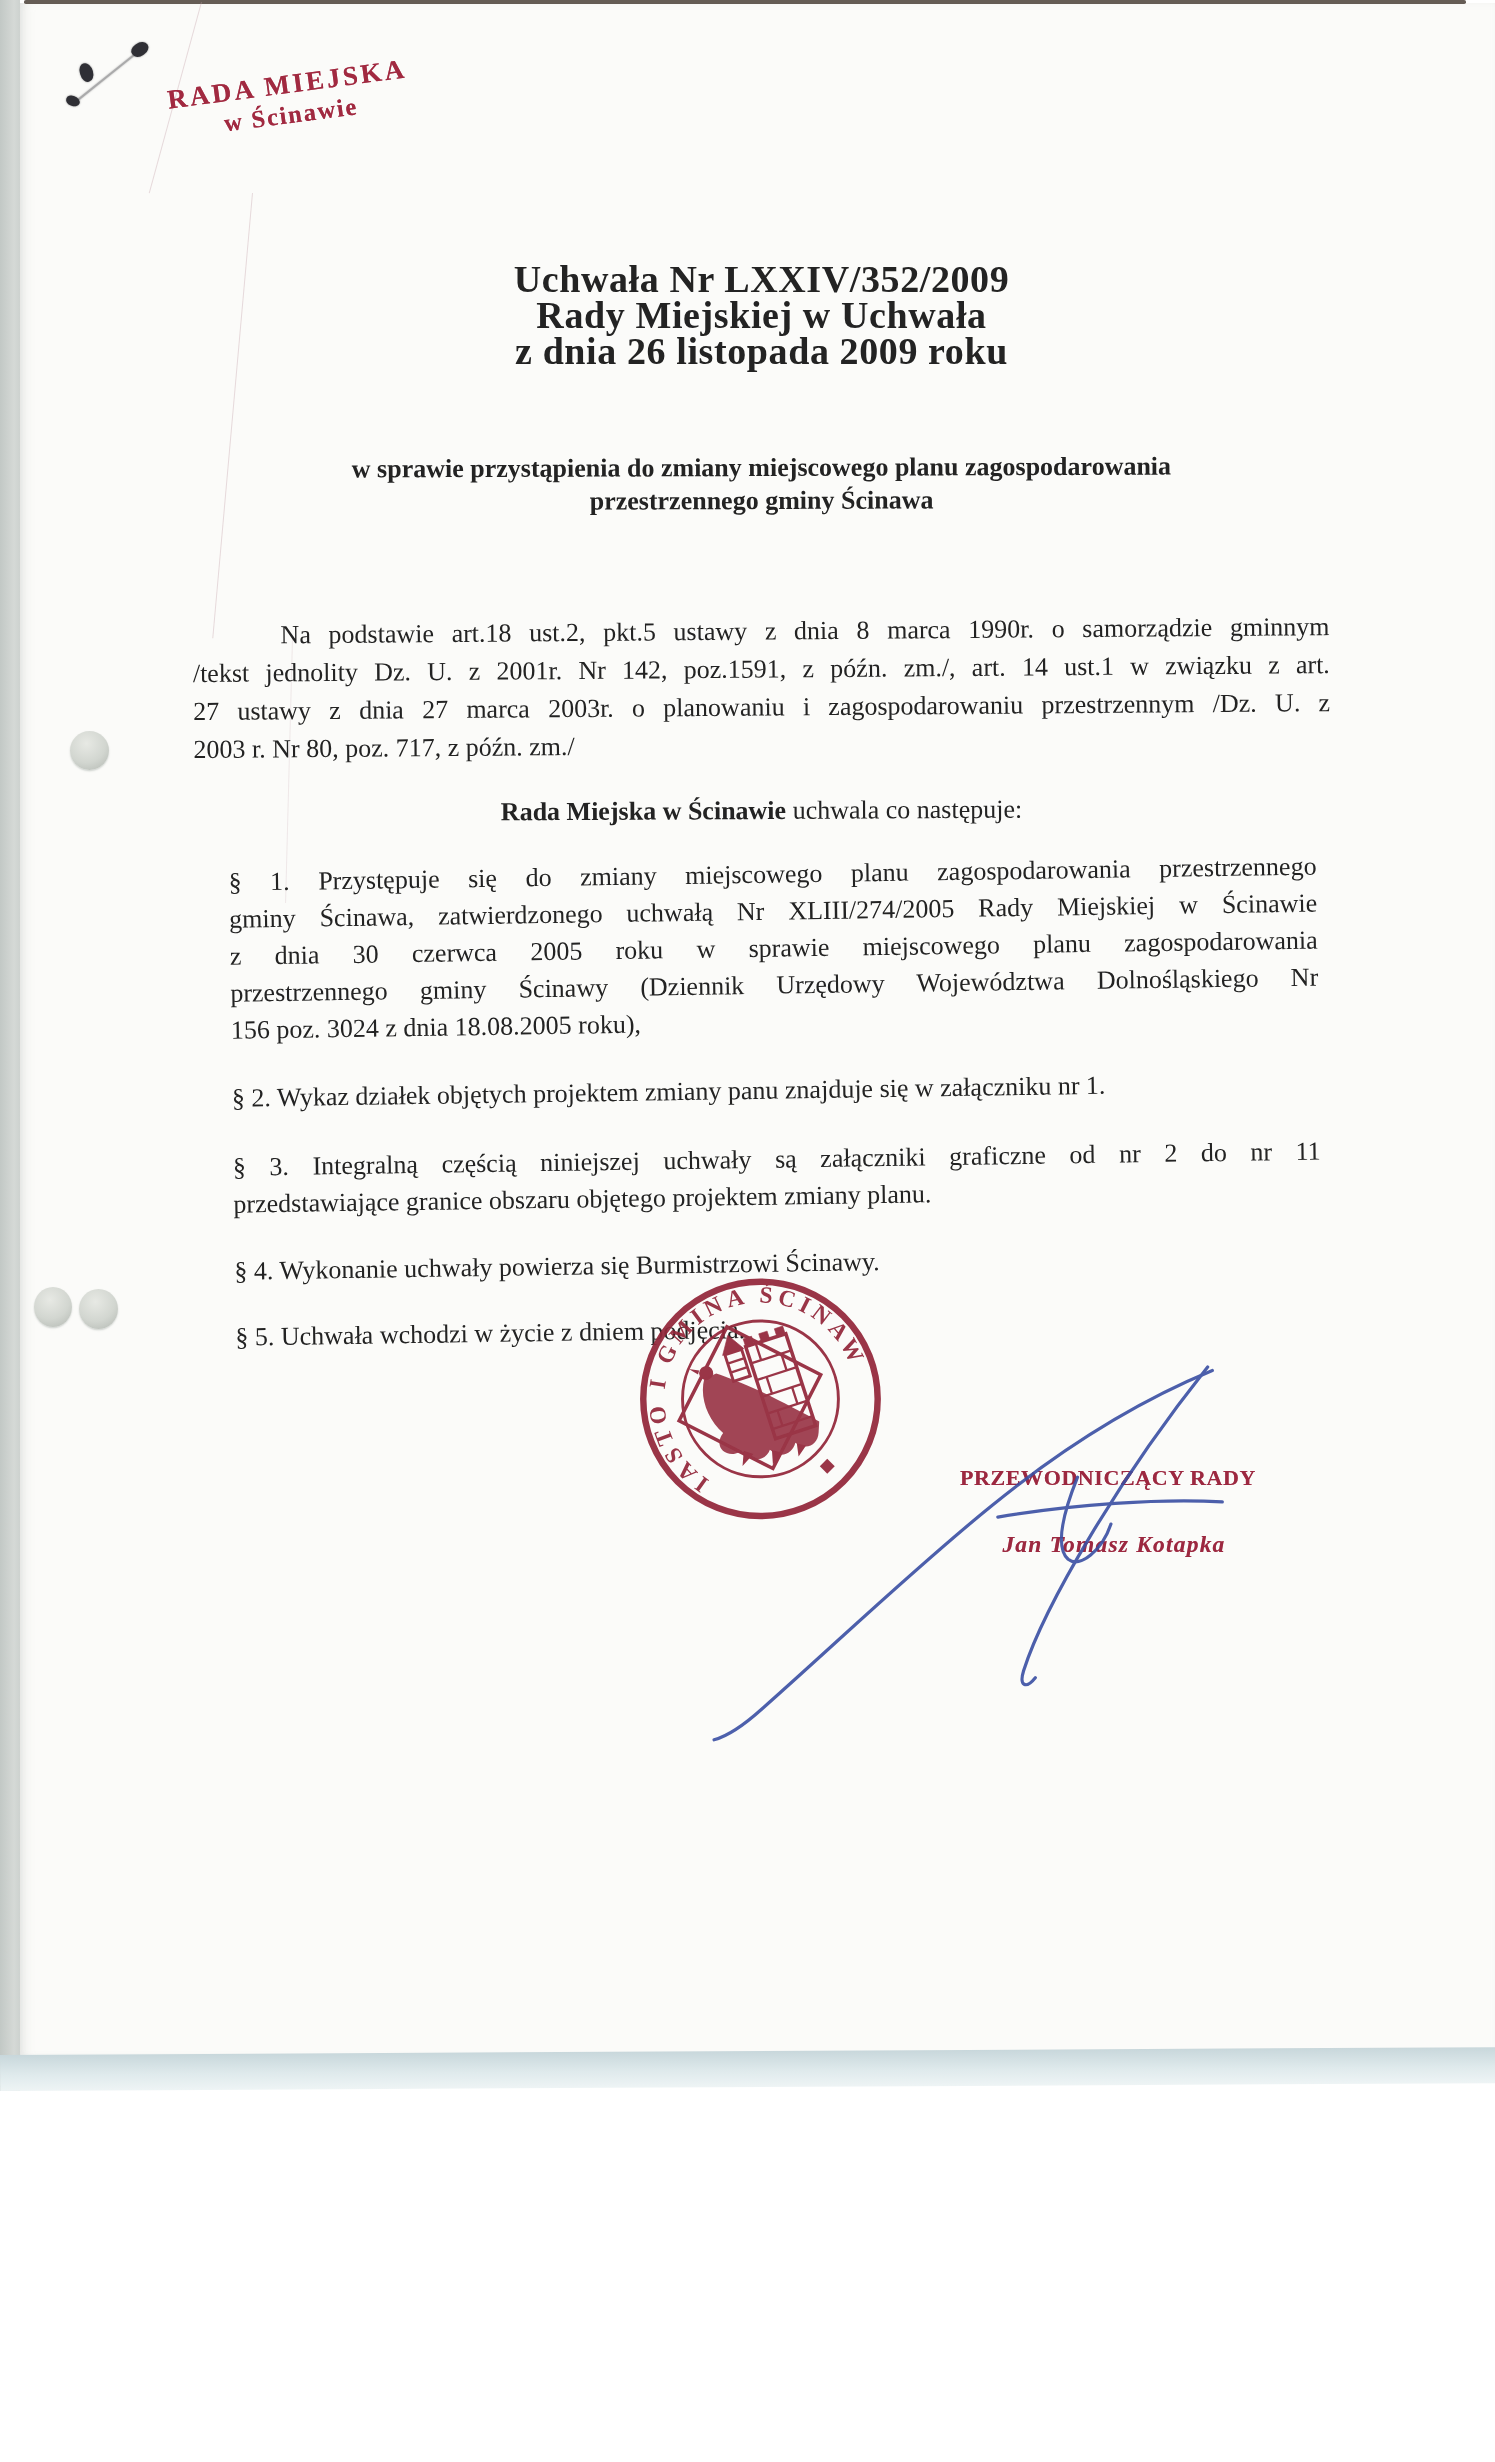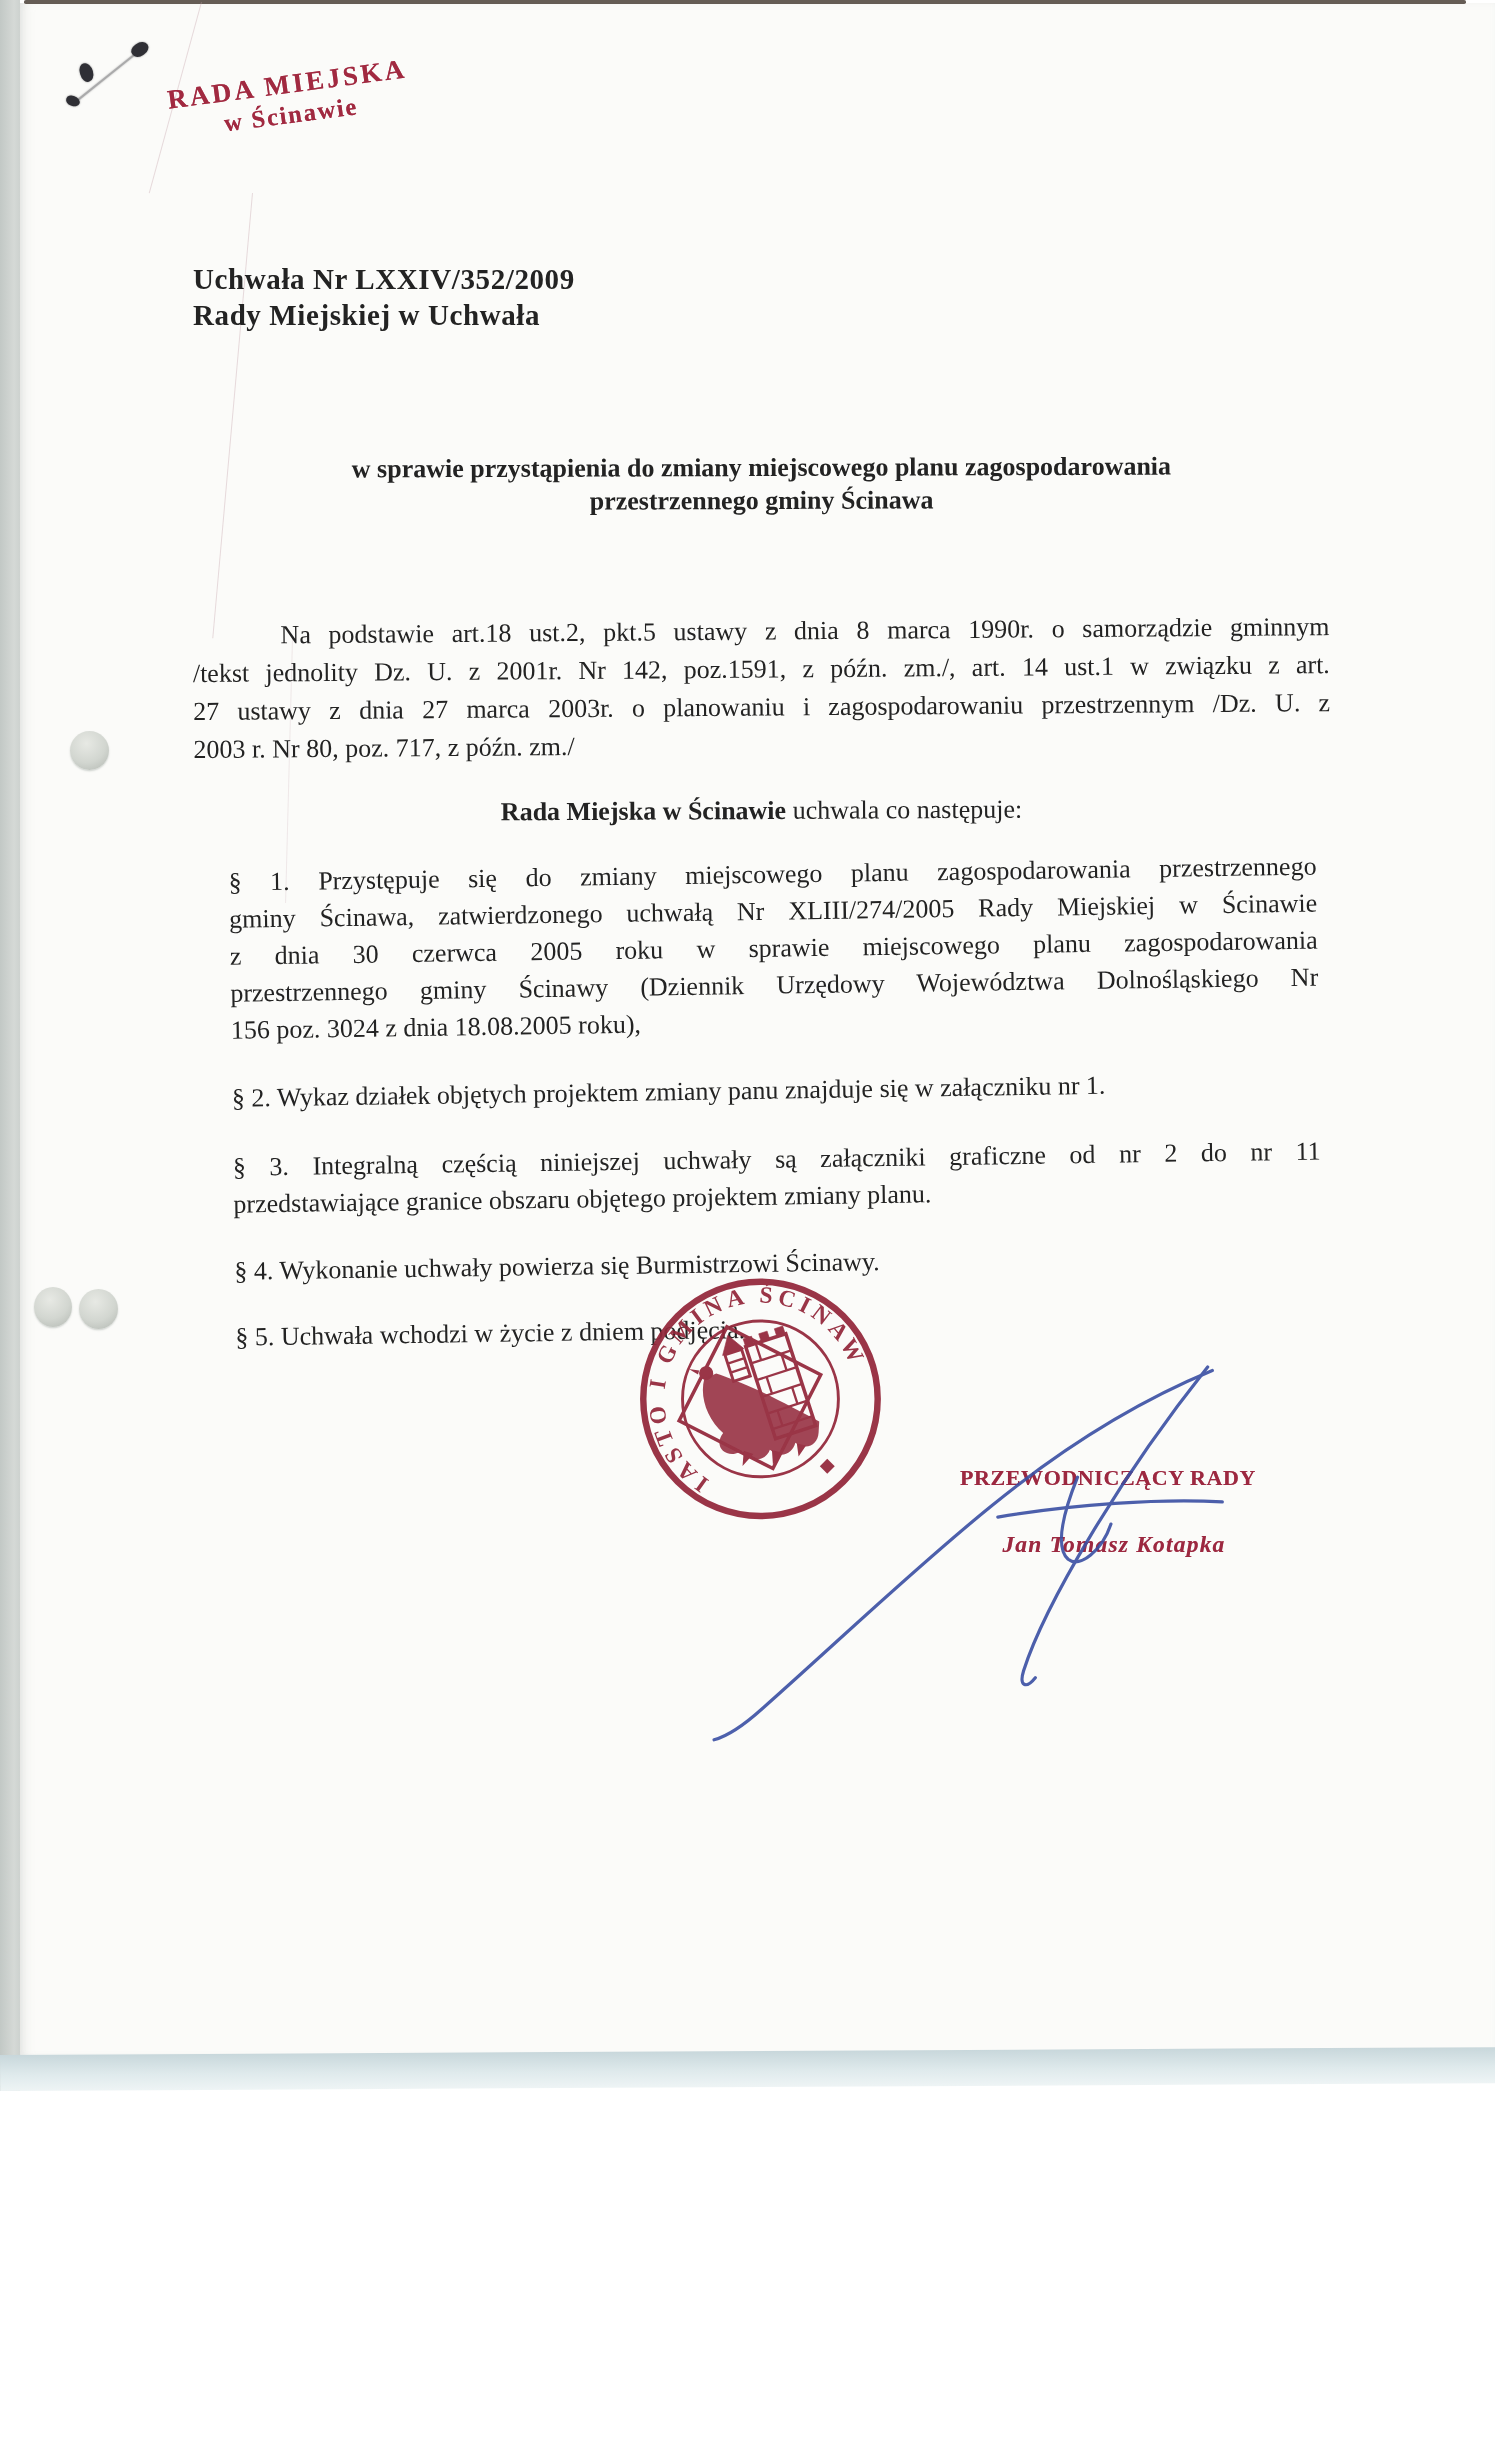--- a/index.html
+++ b/index.html
@@ -36,22 +36,22 @@
   .dot1{left:70px;top:731px;width:39px;height:39px;}
   .dot2{left:34px;top:1287px;width:38px;height:40px;}
   .dot3{left:79px;top:1289px;width:39px;height:40px;}
 
   
   .hdr-stamp{position:absolute;left:151px;top:69px;width:276px;text-align:center;
     transform:rotate(-7.5deg);color:#a12940;text-shadow:0 0 0.6px rgba(161,41,64,.7);}
   .hdr-stamp .l1{font-size:27px;font-weight:bold;letter-spacing:2.9px;}
   .hdr-stamp .l2{font-size:24.6px;font-weight:bold;letter-spacing:1.8px;margin-top:1.2px;}
 
-  .title{position:absolute;left:193px;top:261px;width:1137px;text-align:left;
-    font-weight:bold;font-size:29px;line-height:36px;letter-spacing:0.6px;}
+  .title{position:absolute;left:193px;top:261px;width:1137px;text-align:center;
+    font-weight:bold;font-size:38px;line-height:36px;letter-spacing:0.6px;}
   .subject{position:absolute;left:193px;top:451px;width:1137px;text-align:center;
     font-weight:bold;font-size:26px;line-height:33px;transform:rotate(-0.2deg);}
 
   .preamble{position:absolute;left:193px;top:617px;width:1137px;font-size:26px;line-height:38px;
     transform:rotate(-0.45deg);transform-origin:left center;}
   .jline{text-align:justify;text-align-last:justify;}
   .lline{text-align:left;}
   .indent{padding-left:88px;}
 
   .resolution{position:absolute;left:193px;top:796px;width:1137px;text-align:center;font-size:26px;
@@ -103,20 +103,21 @@
   <div class="dot dot3"></div>
 
   <div class="hdr-stamp">
     <div class="l1">RADA MIEJSKA</div>
     <div class="l2">w Ścinawie</div>
   </div>
 
   <div class="title">
     <div>Uchwała Nr LXXIV/352/2009</div>
     <div>Rady Miejskiej w Uchwała</div>
+    <div>z dnia 26 listopada 2009 roku</div>
   </div>
 
   <div class="subject">
     <div>w sprawie przystąpienia do zmiany miejscowego planu zagospodarowania</div>
     <div>przestrzennego gminy Ścinawa</div>
   </div>
 
   <div class="preamble">
     <div class="jline indent">Na podstawie art.18 ust.2, pkt.5 ustawy z dnia 8 marca 1990r. o samorządzie gminnym</div>
     <div class="jline">/tekst jednolity Dz. U. z 2001r. Nr 142, poz.1591, z późn. zm./, art. 14 ust.1 w związku z art.</div>

